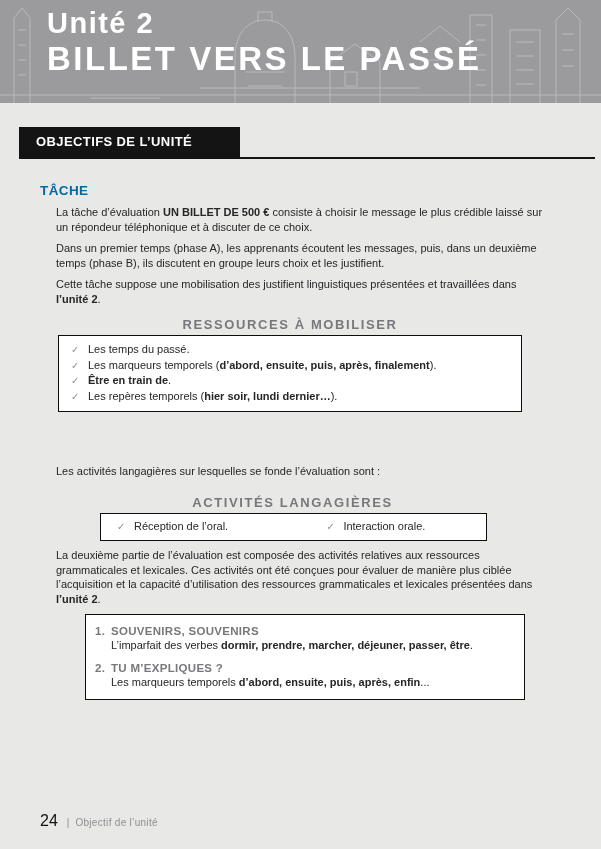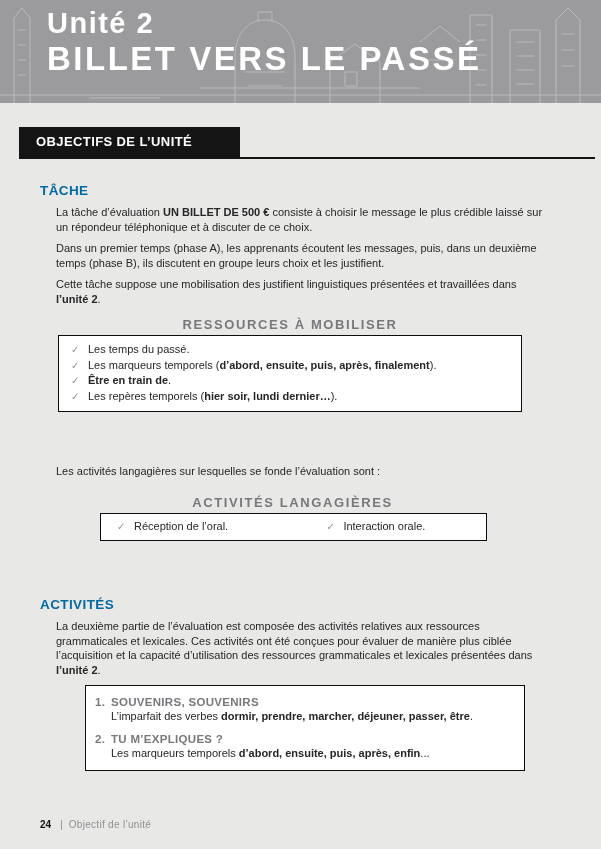--- a/index.html
+++ b/index.html
@@ -58,21 +58,21 @@
   .activites-heading { margin-top:56px; }
   .ex-box { margin:8px 0 0 45px; width:418px; padding:9px 11px 10px 9px; }
   .exercise { margin-bottom:8px; }
   .exercise:last-child { margin-bottom:0; }
   .ex-head { display:flex; font-size:11.5px; font-weight:bold; letter-spacing:.3px; color:var(--gray-heading, #77787b); line-height:14px; }
   .ex-num { width:16px; flex:0 0 16px; }
   .ex-desc { margin-left:16px; font-size:11px; line-height:14.5px; }
   .ex-desc b { font-weight:bold; }
   
   .footer { position:absolute; left:40px; bottom:19px; display:flex; align-items:baseline; }
-  .footer-page { font-weight:bold; font-size:10px; color:#111; }
+  .footer-page { font-weight:normal; font-size:16px; color:#111; }
   .footer-sep  { color:#8f8f91; font-size:10px; margin:0 6px 0 9px; }
   .footer-label{ color:#8f8f91; font-size:10px; letter-spacing:.3px; }
 </style>
 </head>
 <body>
 
 <div class="page">
 
   <div class="banner">
     <svg class="sketch" viewBox="0 0 601 103">
@@ -137,21 +137,20 @@
       <div class="check-row">
         <span class="check-icon">✓</span>
         <span>Réception de l’oral.</span>
       </div>
       <div class="check-row">
         <span class="check-icon">✓</span>
         <span>Interaction orale.</span>
       </div>
     </div>
 
-    <div class="section-heading activites-heading">ACTIVITÉS</div>
     <p class="para"><span>La deuxième partie de l’évaluation est composée des activités relatives aux ressources grammaticales et lexicales. Ces activités ont été conçues pour évaluer de manière plus ciblée l’acquisition et la capacité d’utilisation des ressources grammaticales et lexicales présentées dans </span><b>l’unité 2</b><span>.</span></p>
 
     <div class="box ex-box">
       <div class="exercise">
         <div class="ex-head">
           <span class="ex-num">1.</span>
           <span>SOUVENIRS, SOUVENIRS</span>
         </div>
         <div class="ex-desc"><span>L’imparfait des verbes </span><b>dormir, prendre, marcher, déjeuner, passer, être</b><span>.</span></div>
       </div>

